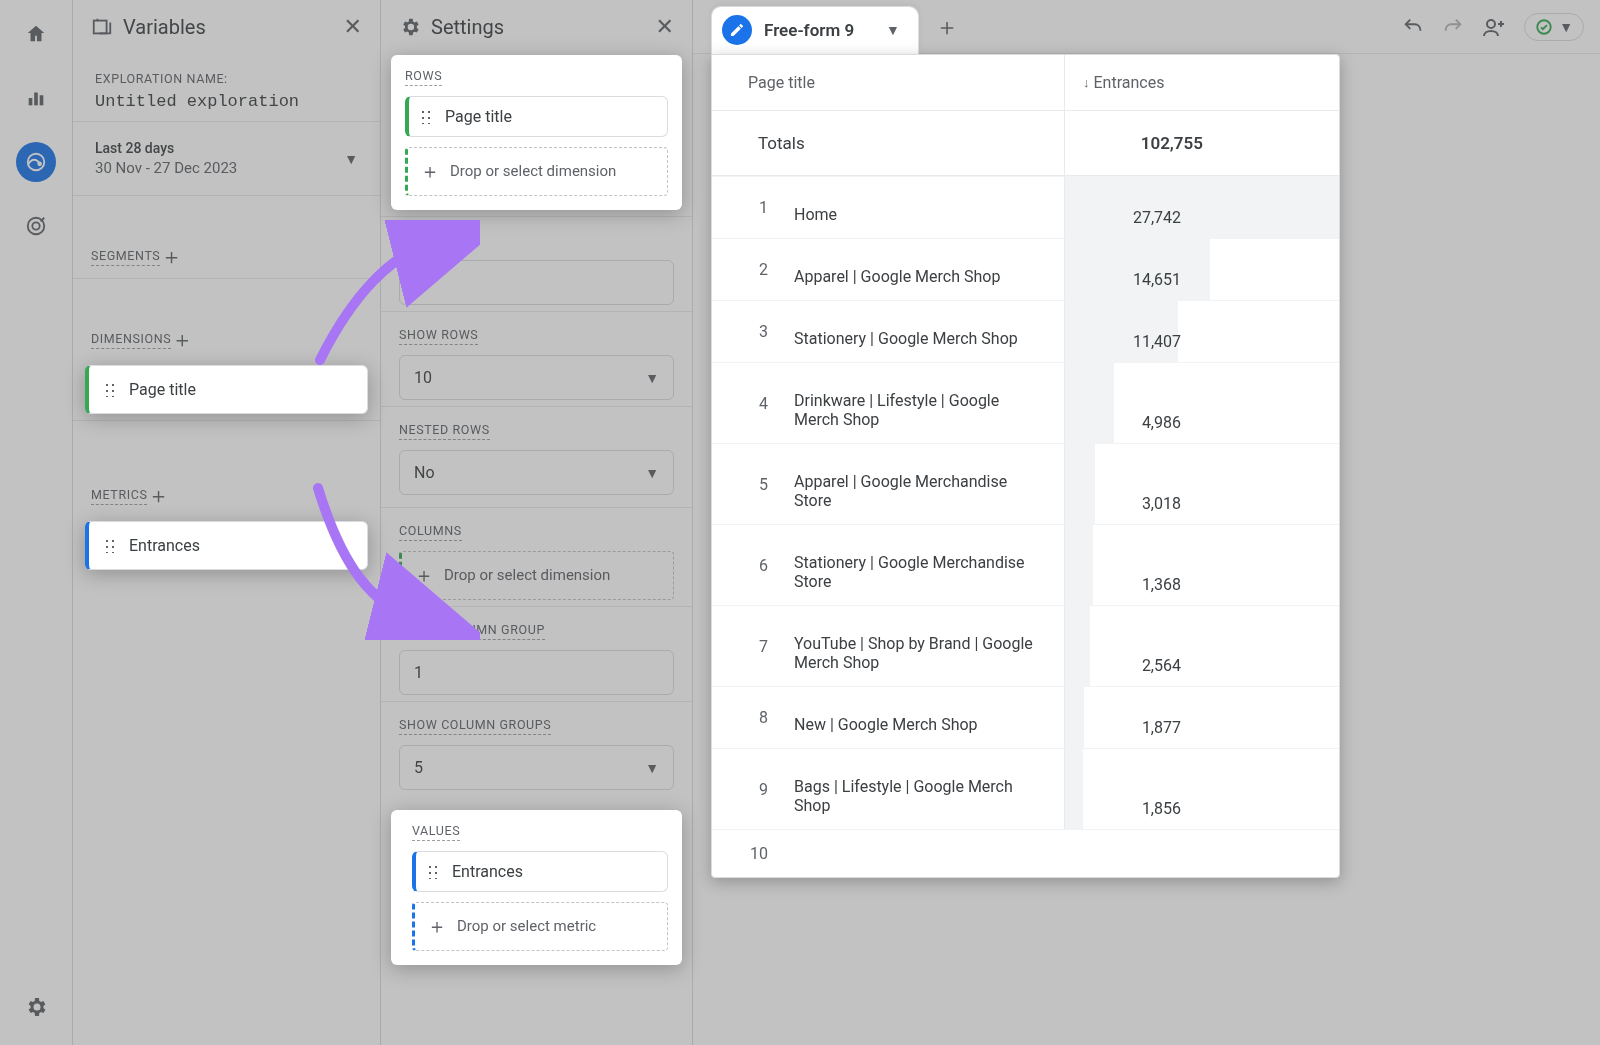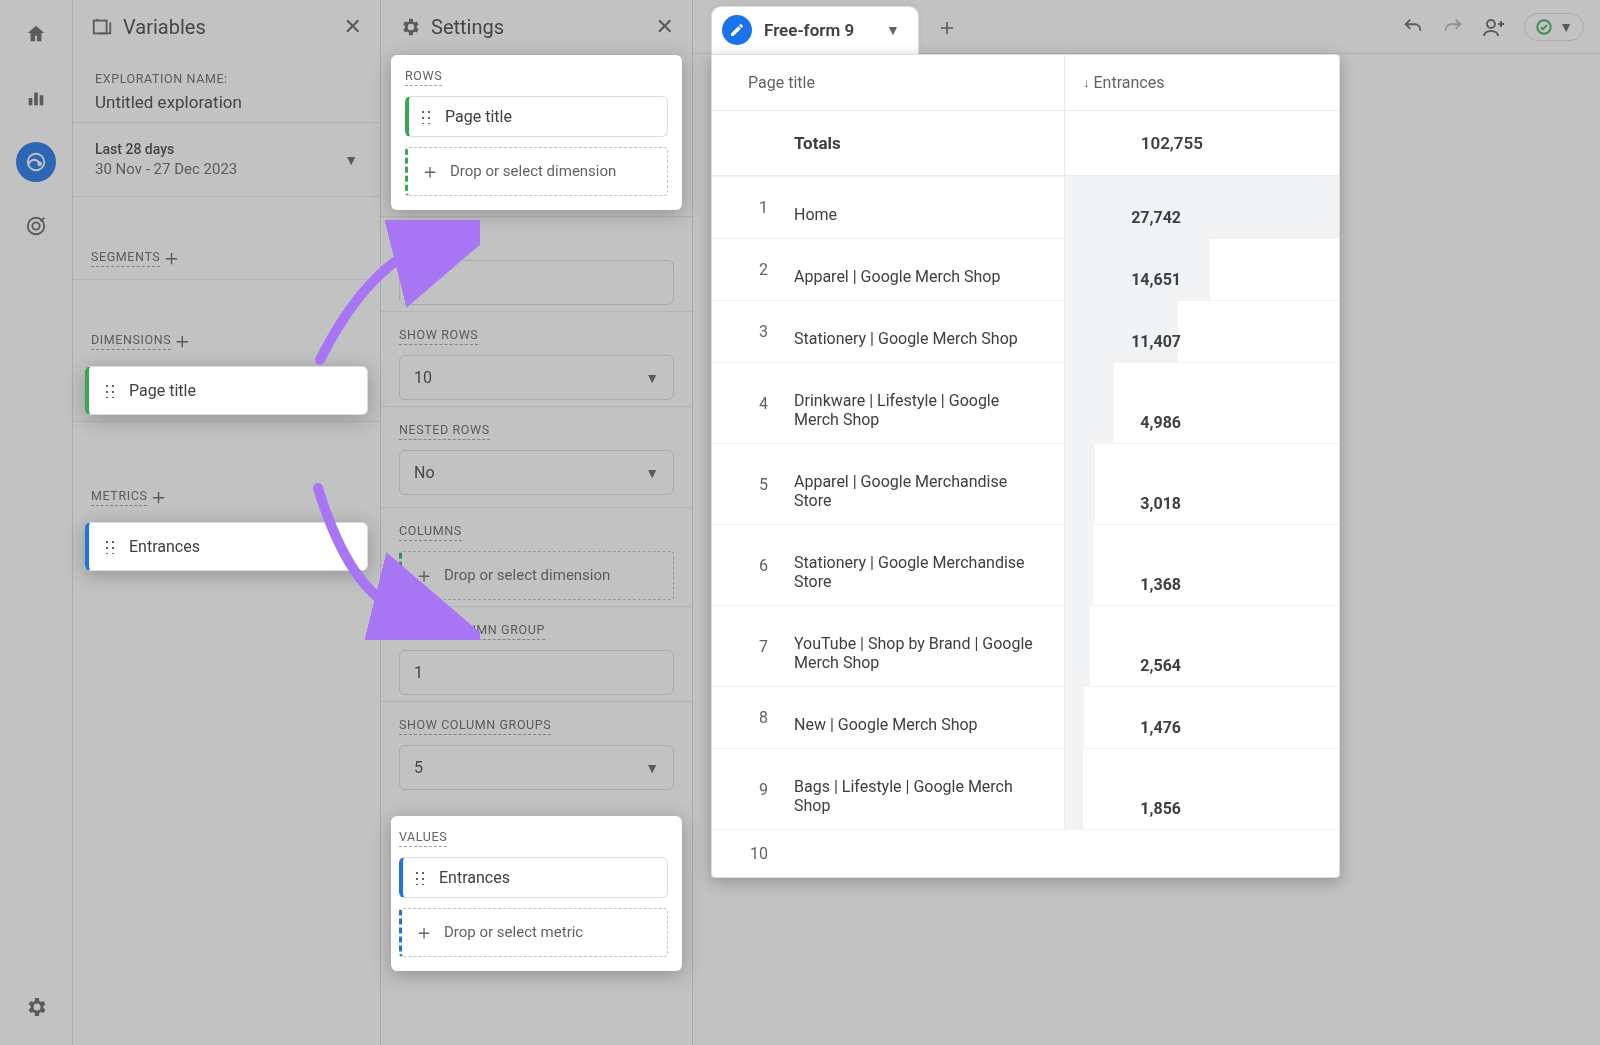--- a/index.html
+++ b/index.html
@@ -84,21 +84,21 @@
     align-items:center;
     margin-top:32px;
   }
   .sect .plus { color:#5f6368; font-size:22px; }
 
   .name-block { padding: 22px 22px 10px 22px; }
   .name-block .lbl {
     font-size:12.5px; letter-spacing:.6px; color:#5f6368;
   }
   .name-block .val {
-    font-size:17px; color:#3c4043; padding-top:6px;
+    font-size:17px; color:#3c4043; padding-top:6px;font-family:Liberation Mono, monospace;
   }
 
   .date-block {
     border-top:1px solid #e8eaed;
     padding: 18px 22px;
     display:flex; align-items:center; justify-content:space-between;
   }
   .date-block .txts .l1 { font-size:14px; color:#3c4043; font-weight:500; }
   .date-block .txts .l2 { font-size:15px; color:#5f6368; padding-top:3px; }
   .caret { color:#5f6368; font-size:14px; }
@@ -238,42 +238,42 @@
     color:#5f6368;
     border-bottom:1px solid #e8eaed;
   }
   .report-head .col1 { flex:0 0 352px; padding:18px 18px 18px 36px; }
   .report-head .col2 { flex:1; padding:18px 18px 18px 18px; border-left:1px solid #e8eaed; display:flex; align-items:center; gap:4px;}
   .sort-arrow { font-size:13px; }
   .report-total {
     display:flex;
     border-bottom:1px solid #e8eaed;
   }
-  .report-total .col1 { flex:0 0 352px; padding:22px 12px 22px 82px; font-weight:700; font-size:17px;}
+  .report-total .col1 { flex:0 0 352px; padding:22px 12px 22px 46px; font-weight:400; font-size:17px;}
   .report-total .col2 { flex:1; padding:22px 18px 22px 18px; border-left:1px solid #e8eaed; font-weight:600; display:flex;}
   .report-total .col2 .num { width:120px; text-align:right; font-size:17px;}
   .report-row {
     display:flex;
     border-top:1px solid #f1f3f4;
   }
   .report-row .idx {
     width:82px; text-align:right; padding:14px 26px 14px 0; color:#5f6368; font-size:16px;
     display:flex; align-items:center; justify-content:flex-end;
   }
   .report-row .lbl {
     flex:0 0 270px; padding:28px 18px 14px 0; font-size:16px; color:#3c4043;
     display:flex; align-items:center;
   }
   .report-row .val {
     flex:1; border-left:1px solid #e8eaed; padding:8px 0 0 0; position:relative;
     display:flex; flex-direction:column; justify-content:flex-end;
   }
   .val .num {
     width:120px; text-align:right; font-size:16px; padding:4px 4px 4px 0;
-    position:relative; z-index:2;font-weight:bold;
+    position:relative; z-index:2;
   }
   .val .greybar {
     position:absolute; left:0; top:0; bottom:0;
     background:#f1f3f4;
   }
   .val .bluebar {
     height:3px;
     background:#1a73e8;
     margin-top:4px;
   }
@@ -447,21 +447,21 @@
     </div>
 
     <div class="sect">
       <span class="sect-label">SHOW COLUMN GROUPS</span>
       <div class="select-box">
         <span>5</span>
         <span class="caret">▼</span>
       </div>
     </div>
 
-    <div class="popout" style="margin:20px 10px; padding:12px 14px 14px 8px;">
+    <div class="popout" style="margin:14px 10px; padding:12px 14px 14px 21px;">
       <span class="sect-label">VALUES</span>
       <div class="chip blue">
         <span class="drag-dots"></span>
         <span>Entrances</span>
       </div>
       <div class="dropzone blue">
         <span class="plus-sm">＋</span>
         <span class="dz-text">Drop or select metric</span>
       </div>
     </div>
@@ -589,21 +589,21 @@
               <div class="greybar" style="width:9.2%"></div>
               <div class="num">2,564</div>
               <div class="bluebar" style="width:9.2%"></div>
             </div>
           </div>
           <div class="report-row">
             <div class="idx">8</div>
             <div class="lbl">New | Google Merch Shop</div>
             <div class="val">
               <div class="greybar" style="width:6.8%"></div>
-              <div class="num">1,476</div>
+              <div class="num">1,877</div>
               <div class="bluebar" style="width:6.8%"></div>
             </div>
           </div>
           <div class="report-row">
             <div class="idx">9</div>
             <div class="lbl">Bags | Lifestyle | Google Merch Shop</div>
             <div class="val">
               <div class="greybar" style="width:6.7%"></div>
               <div class="num">1,856</div>
               <div class="bluebar" style="width:6.7%"></div>

